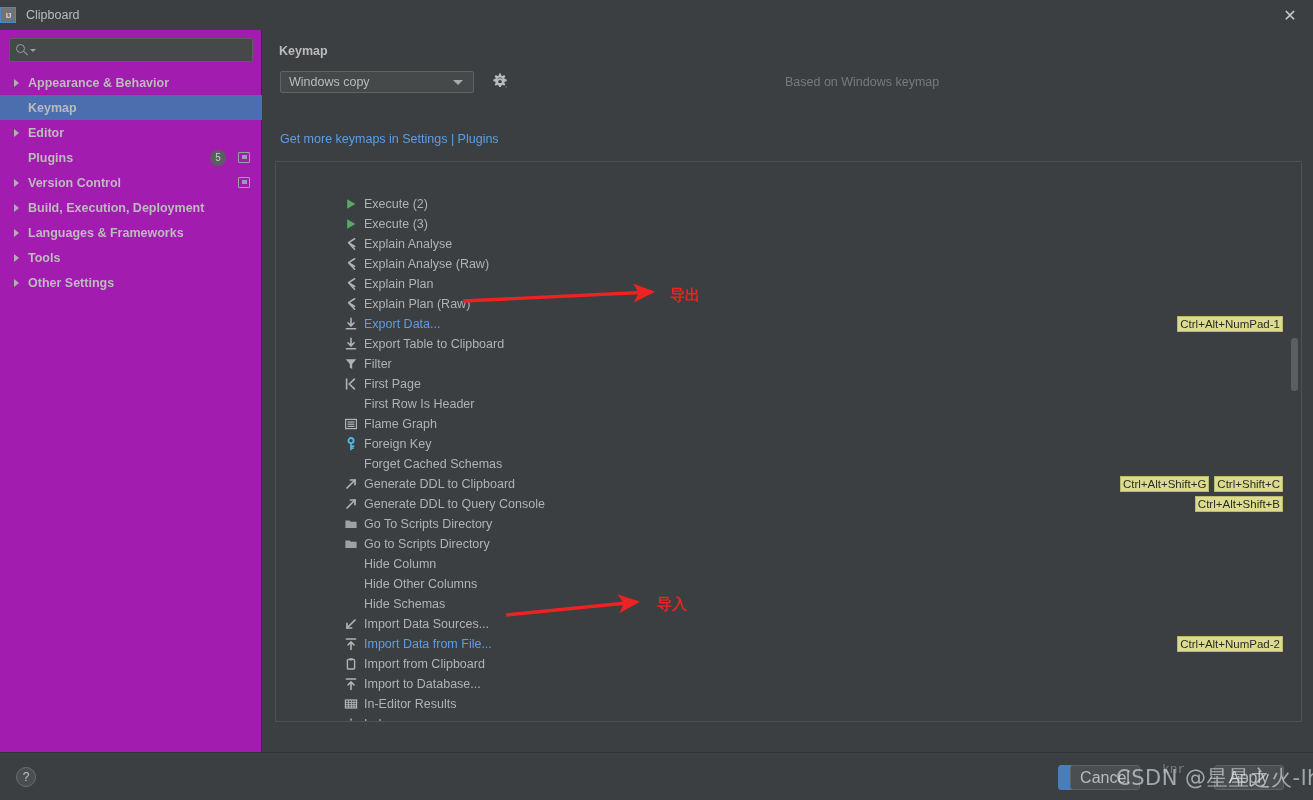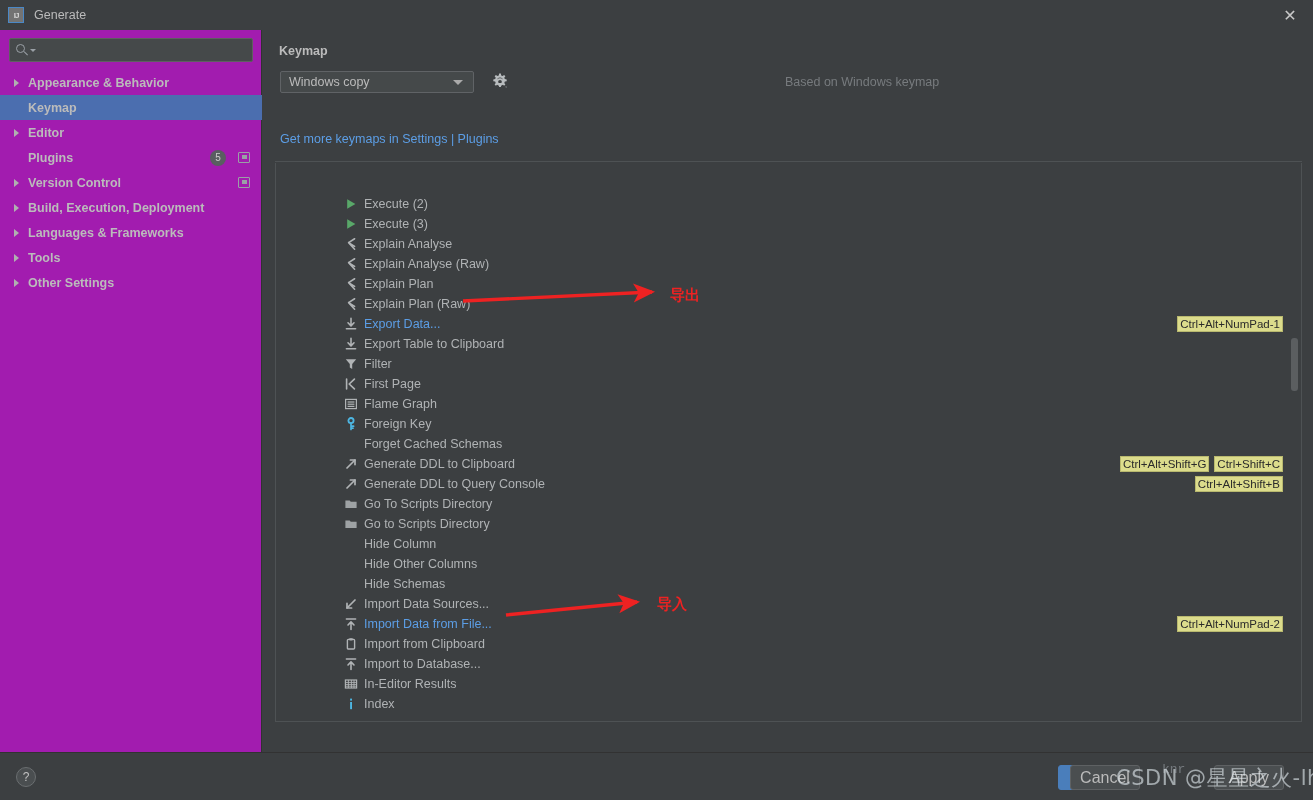--- a/index.html
+++ b/index.html
@@ -10,21 +10,21 @@
     overflow: hidden;
   }
   #root { position: relative; width: 1313px; height: 800px; background: #3c3f41; }
 
   
   .titlebar {
     position: absolute; left: 0; top: 0; width: 1313px; height: 30px;
     background: #3c3f41; display: flex; align-items: center;
   }
   .ij-logo {
-    width: 16px; height: 16px; margin-left: 8px;
+    width: 16px; height: 16px; 
     border: 1px solid #4a88c7; background: #737373;
     display: flex; align-items: center; justify-content: center;
     font-size: 8px; font-weight: bold; color: #d6d6d6; letter-spacing: -1px;
     font-family: "Liberation Sans", sans-serif;
   }
   .title-text {
     margin-left: 10px; font-size: 12.5px; color: #bbbbbb;
   }
   .close-btn {
     position: absolute; right: 0; top: 0; width: 46px; height: 30px;
@@ -238,21 +238,21 @@
     font-family: Liberation Mono, monospace; white-space: nowrap;
   }
 </style>
 </head>
 <body>
 
 <div id="root">
 
   <div class="titlebar">
     <div class="ij-logo">IJ</div>
-    <div class="title-text">Generate</div>
+    <div class="title-text">Clipboard</div>
     <div class="close-btn">✕</div>
   </div>
 
   <div class="sidebar">
     <div class="sidebar-search">
       <span class="mag">
         <span class="ring"></span>
           <span class="stem"></span>
       </span>
       <span class="mag-caret"></span>
@@ -449,20 +449,23 @@
           <div class="row">
             <span class="row-icon">
               <svg width="14" height="14" viewBox="0 0 14 14">
                 <path d="M2.6 2.0 V12.0" stroke="#b0b3b5" stroke-width="1.6" stroke-linecap="round"></path>
                 <path d="M10.4 2.2 L5.2 7.0 L10.4 11.8" stroke="#b0b3b5" stroke-width="1.7" fill="none" stroke-linecap="round" stroke-linejoin="round"></path>
               </svg>
             </span>
             <span class="row-label">First Page</span>
           </div>
           <div class="row">
+            <span class="row-label">First Row Is Header</span>
+          </div>
+          <div class="row">
             <span class="row-icon">
               <svg width="14" height="14" viewBox="0 0 14 14">
                 <rect x="1.6" y="2.4" width="10.8" height="9.2" fill="none" stroke="#b0b3b5" stroke-width="1.2"></rect>
                 <rect x="3.6" y="4.4" width="6.8" height="1.2" fill="#b0b3b5"></rect>
                 <rect x="3.6" y="6.6" width="6.8" height="1.2" fill="#b0b3b5"></rect>
                 <rect x="3.6" y="8.8" width="6.8" height="1.2" fill="#b0b3b5"></rect>
               </svg>
             </span>
             <span class="row-label">Flame Graph</span>
           </div>

